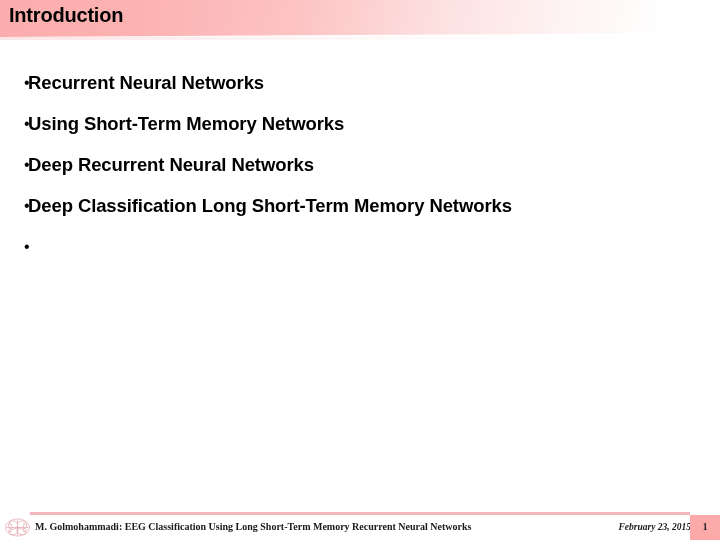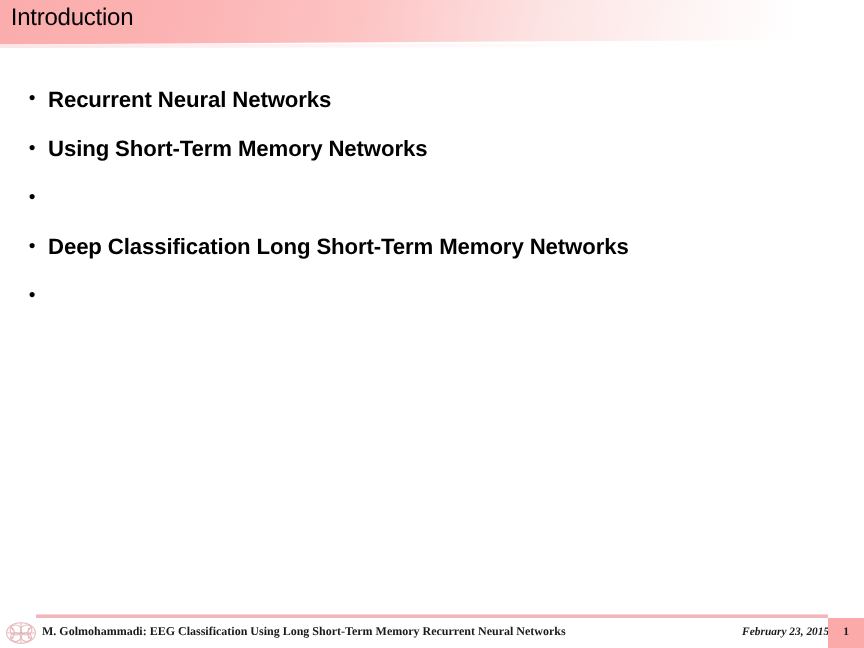--- a/index.html
+++ b/index.html
@@ -58,21 +58,21 @@
     -webkit-clip-path: polygon(0 1px, 720px 0, 720px 3px, 0 4px);
     clip-path: polygon(0 1px, 720px 0, 720px 3px, 0 4px);
   }
 
   .slide-title {
     position: absolute;
     left: 9px;
     top: 3px;
     font-size: 20px;
     line-height: 24px;
-    font-weight: normal;
+    font-weight: bold;
     color: #000000;
     letter-spacing: -0.2px;
     white-space: nowrap;
   }
 
   
   .bullet-list {
     position: absolute;
     left: 0;
     top: 62px;
@@ -92,21 +92,21 @@
     left: 24px;
     top: 50%;
     transform: translateY(-50%);
     width: 10px;
     font-size: 16px;
     line-height: 16px;
     color: #000000;
   }
 
   .bullet-text {
-    margin-left: 16px;
+    margin-left: 4px;
     font-size: 18.5px;
     line-height: 22px;
     font-weight: bold;
     color: #000000;
     letter-spacing: -0.1px;
     white-space: nowrap;
   }
 
   
   .footer {
@@ -199,20 +199,21 @@
       <span class="bullet-text">Recurrent Neural Networks</span>
     </div>
 
     <div class="bullet-row">
       <span class="bullet-mark">•</span>
       <span class="bullet-text">Using Short-Term Memory Networks</span>
     </div>
 
     <div class="bullet-row">
       <span class="bullet-mark">•</span>
+      <span class="bullet-text">Deep Recurrent Neural Networks</span>
     </div>
 
     <div class="bullet-row">
       <span class="bullet-mark">•</span>
       <span class="bullet-text">Deep Classification Long Short-Term Memory Networks</span>
     </div>
 
     <div class="bullet-row">
       <span class="bullet-mark">•</span>
     </div>

